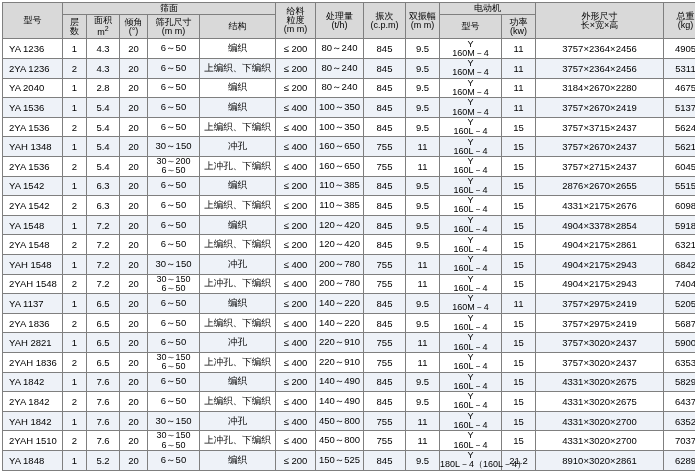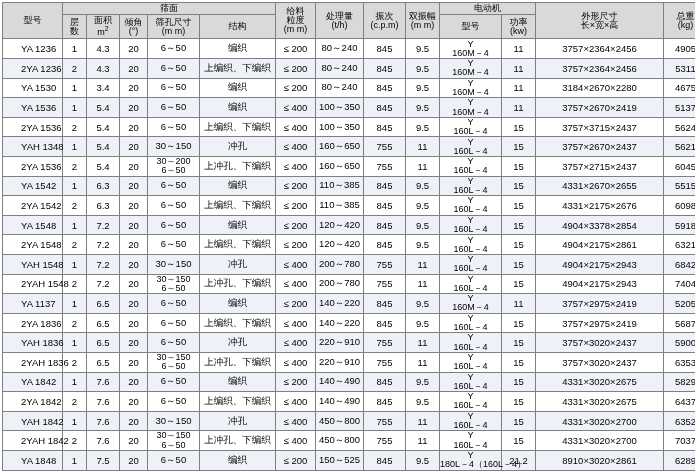--- a/index.html
+++ b/index.html
@@ -3,21 +3,21 @@
 <meta charset="utf-8">
 <style>
   html,body{margin:0;padding:0;background:#ffffff;}
   body{font-family:"Liberation Sans","DejaVu Sans",sans-serif;}
   #page{width:695px;height:475px;position:relative;overflow:hidden;background:#fff;}
   table{border-collapse:collapse;width:691px;margin:2px 2px 0 2px;table-layout:fixed;}
   th,td{border:1px solid #7f7f7f;text-align:center;vertical-align:middle;color:#000;}
   thead th{background:#d9d9d9;font-weight:normal;font-size:9px;line-height:1.05;padding:1px 0;}
   tbody td{font-size:9.5px;padding:0;height:18.6px;white-space:nowrap;}
   tbody tr.alt td{background:#eef2f8;}
-  tbody tr td:first-child{text-align:left;padding-left:18px;}
+  tbody tr td:first-child{text-align:left;padding-left:6px;}
   .sup{font-size:7px;vertical-align:super;}
   .hdr-two{line-height:1.0;}
   td.two-line{line-height:1.02;font-size:9px;}
   .w-model{width:60px}
   .w-layers{width:24px}
   .w-area{width:33px}
   .w-angle{width:28px}
   .w-mesh{width:52px}
   .w-struct{width:76px}
   .w-feed{width:40px}
@@ -121,23 +121,23 @@
           <td>≤ 200</td>
           <td>80～240</td>
           <td>845</td>
           <td>9.5</td>
           <td class="two-line">Y<br>160M－4</td>
           <td>11</td>
           <td>3757×2364×2456</td>
           <td>5311</td>
         </tr>
         <tr>
-          <td>YA 1530</td>
-          <td>1</td>
-          <td>3.4</td>
+          <td>YA 2040</td>
+          <td>1</td>
+          <td>2.8</td>
           <td>20</td>
           <td>6～50</td>
           <td>编织</td>
           <td>≤ 200</td>
           <td>80～240</td>
           <td>845</td>
           <td>9.5</td>
           <td class="two-line">Y<br>160M－4</td>
           <td>11</td>
           <td>3184×2670×2280</td>
@@ -213,21 +213,21 @@
           <td>6.3</td>
           <td>20</td>
           <td>6～50</td>
           <td>编织</td>
           <td>≤ 200</td>
           <td>110～385</td>
           <td>845</td>
           <td>9.5</td>
           <td class="two-line">Y<br>160L－4</td>
           <td>15</td>
-          <td>4331×2670×2655</td>
+          <td>2876×2670×2655</td>
           <td>5515</td>
         </tr>
         <tr>
           <td>2YA 1542</td>
           <td>2</td>
           <td>6.3</td>
           <td>20</td>
           <td>6～50</td>
           <td>上编织、下编织</td>
           <td>≤ 200</td>
@@ -329,21 +329,21 @@
           <td>≤ 400</td>
           <td>140～220</td>
           <td>845</td>
           <td>9.5</td>
           <td class="two-line">Y<br>160L－4</td>
           <td>15</td>
           <td>3757×2975×2419</td>
           <td>5687</td>
         </tr>
         <tr class="alt">
-          <td>YAH 1836</td>
+          <td>YAH 2821</td>
           <td>1</td>
           <td>6.5</td>
           <td>20</td>
           <td>6～50</td>
           <td>冲孔</td>
           <td>≤ 400</td>
           <td>220～910</td>
           <td>755</td>
           <td>11</td>
           <td class="two-line">Y<br>160L－4</td>
@@ -409,39 +409,39 @@
           <td>≤ 400</td>
           <td>450～800</td>
           <td>755</td>
           <td>11</td>
           <td class="two-line">Y<br>160L－4</td>
           <td>15</td>
           <td>4331×3020×2700</td>
           <td>6352</td>
         </tr>
         <tr>
-          <td>2YAH 1842</td>
+          <td>2YAH 1510</td>
           <td>2</td>
           <td>7.6</td>
           <td>20</td>
           <td class="two-line">30～150<br>6～50</td>
           <td>上冲孔、下编织</td>
           <td>≤ 400</td>
           <td>450～800</td>
           <td>755</td>
           <td>11</td>
           <td class="two-line">Y<br>160L－4</td>
           <td>15</td>
           <td>4331×3020×2700</td>
           <td>7037</td>
         </tr>
         <tr class="alt">
           <td>YA 1848</td>
           <td>1</td>
-          <td>7.5</td>
+          <td>5.2</td>
           <td>20</td>
           <td>6～50</td>
           <td>编织</td>
           <td>≤ 200</td>
           <td>150～525</td>
           <td>845</td>
           <td>9.5</td>
           <td class="two-line">Y<br>180L－4（160L－4）</td>
           <td>21.2</td>
           <td>8910×3020×2861</td>

